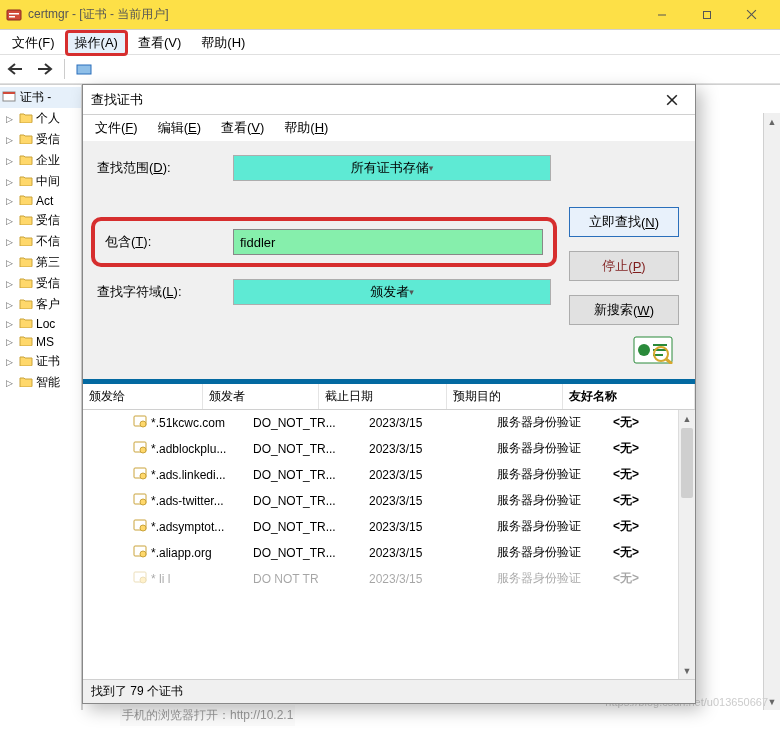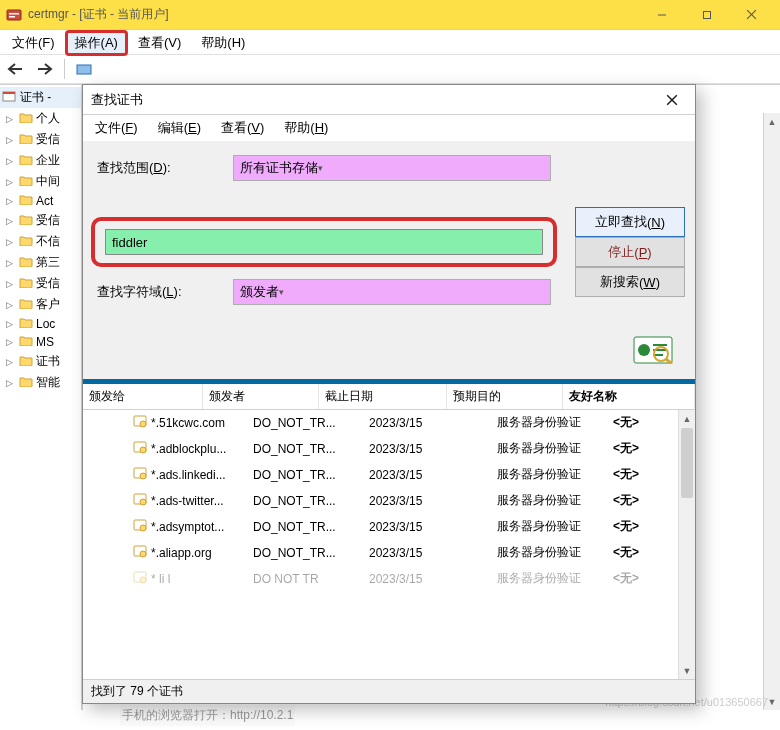--- a/index.html
+++ b/index.html
@@ -35,24 +35,24 @@
   .dlg-titlebar { height: 30px; background:#fff; border-bottom:1px solid #d0d0d0; display:flex; align-items:center; padding:0 8px;}
   .dlg-title { flex:1; }
   .dlg-close { width:30px; display:flex; align-items:center; justify-content:center; color:#333;}
   .dlg-menubar { height:26px; background:#fff; display:flex; align-items:center; padding:0 4px; gap:4px; }
   .dlg-menu-item { padding:2px 8px; text-decoration: underline; text-decoration-color: transparent; }
   .dlg-menu-item span.u { text-decoration: underline; }
   .dlg-form { background:#f0f0f0; padding:14px 14px 8px 14px; position:relative; }
   .dlg-row { display:flex; align-items:center; margin-bottom:14px; }
   .dlg-label { width: 136px; font-size:13px; }
   .dlg-label span.u { text-decoration: underline; }
-  .dlg-select { flex:1; height:26px; background:#f0abfc; border:1px solid #adadad; padding:4px 6px; font-size:13px; display:flex; align-items:center; justify-content:flex-start;}
+  .dlg-select { flex:1; height:26px; background:#5eead4; border:1px solid #adadad; padding:4px 6px; font-size:13px; display:flex; align-items:center; justify-content:center;}
   .dlg-row-spacer { height: 28px; }
   .dlg-text { flex:1; height:26px; background:#86efac; border:1px solid #888; padding:3px 6px; font-size:13px; }
-  .dlg-buttons { position:absolute; right:10px; top:66px; width:110px; display:flex; flex-direction:column; }
+  .dlg-buttons { position:absolute; right:16px; top:66px; width:110px; display:flex; flex-direction:column; gap:14px;}
   .dlg-btn { height:30px; border:1px solid #adadad; background:#e1e1e1; display:flex; align-items:center; justify-content:center; font-size:13px;}
   .dlg-btn.primary { background:#e8f1fb; border-color:#2a6fbb; }
   .dlg-btn.disabled { color:#7f1d1d; }
   .dlg-btn span.u { text-decoration: underline; }
 
   .dlg-input-row-wrap { flex:1; margin-right: 130px; }
   .boxed-row { outline:4px solid #d62e2e; outline-offset:2px; border-radius:4px; padding:6px 8px; display:flex; align-items:center; }
   .boxed-row .dlg-label { width:128px; }
   .dlg-certlogo { position:absolute; right:22px; bottom:12px; }
   .dlg-form-lower { padding-bottom: 60px; }
@@ -289,20 +289,23 @@
           <span>所有证书存储</span>
           <span style="font-size:9px;color:#555">▾</span>
         </div>
       </div>
     </div>
 
     <div class="dlg-row-spacer"></div>
 
     <div class="dlg-row" style="margin-bottom:18px;">
       <div class="dlg-input-row-wrap boxed-row">
+        <div class="dlg-label">
+          <span>包含</span>(<span class="u">T</span>):
+        </div>
         <input class="dlg-text" value="fiddler" style="">
       </div>
     </div>
 
     <div class="dlg-row">
       <div class="dlg-label">
         <span>查找字符域</span>(<span class="u">L</span>):
       </div>
       <div class="dlg-input-row-wrap">
         <div class="dlg-select">

